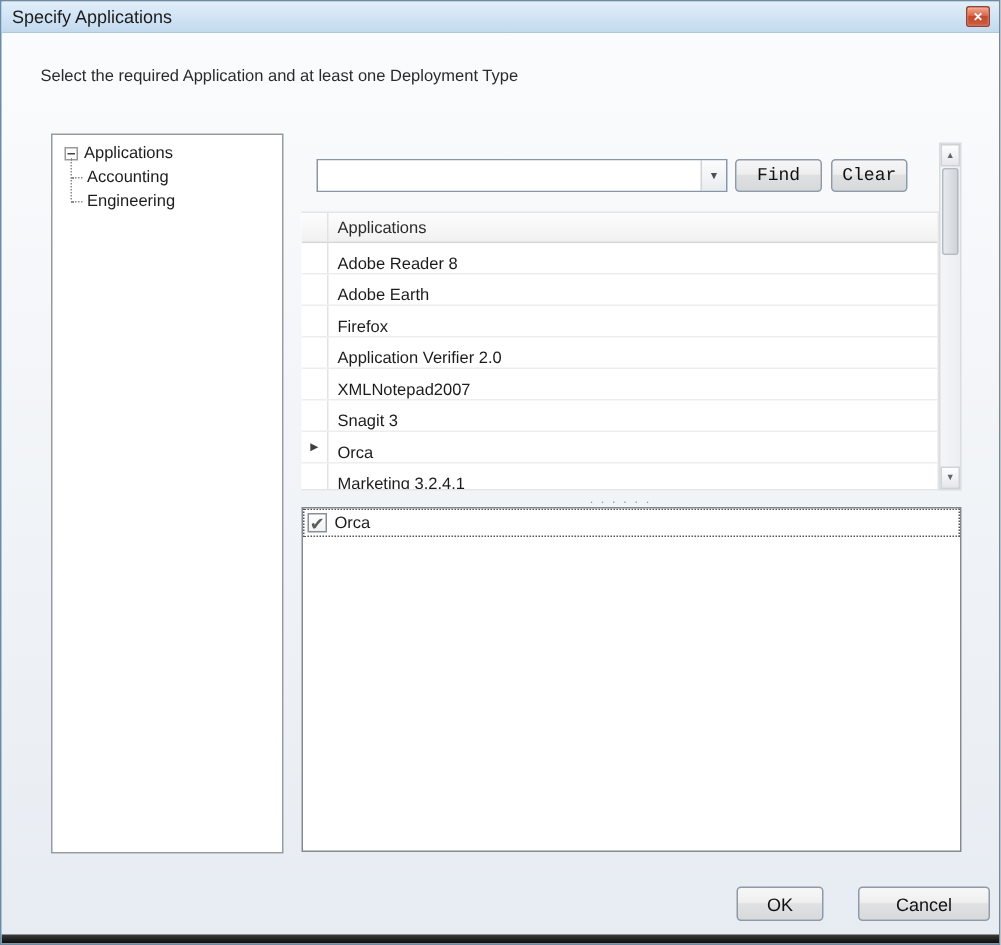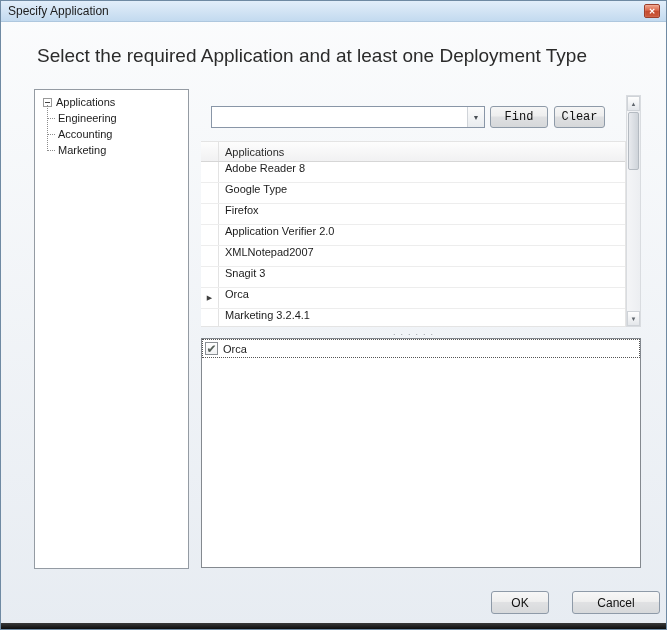--- a/index.html
+++ b/index.html
@@ -28,22 +28,22 @@
     border: 1px solid #9d3f2b; border-radius: 2px;
     background: linear-gradient(#f2a890, #d9664a 45%, #c34a2e 50%, #cd5a3c);
     color: #fff; font-size: 8px; font-weight: bold;
     display: flex; align-items: center; justify-content: center;
     cursor: default;
     box-shadow: inset 0 0 1px rgba(255,255,255,.7);
   }
 
   
   .instruction {
-    position: absolute; left: 36px; top: 44px;
-    font-size: 19px; color: #2b2b2b; text-align: right;
+    position: absolute; left: 26px; top: 44px;
+    font-size: 11px; color: #2b2b2b; text-align: right;
   }
 
   
   .tree-panel {
     position: absolute; left: 33px; top: 88px; width: 155px; height: 480px;
     background: #fff; border: 1px solid #949ba3;
     font-size: 11px; color: #1c1c1c; overflow: hidden;
   }
   .tree-root { display: flex; align-items: center; padding: 6px 0 0 8px; }
   .expander {
@@ -97,21 +97,21 @@
   .grid {
     position: absolute; left: 0; top: 52px; width: 425px; height: 186px;
     background: #fff; border: 1px solid #e4e4e4; border-left: none;
     overflow: hidden; font-size: 11px; color: #1c1c1c;
   }
   .grid-header {
     display: flex; height: 20px; align-items: center;
     background: linear-gradient(#fdfdfd, #f1f1f2);
     border-bottom: 1px solid #d6d6d6; color: #2b2b2b;
   }
-  .grid-row { display: flex; height: 21px; align-items: flex-start; border-bottom: 1px solid #ededed; cursor: default; }
+  .grid-row { display: flex; height: 21px; align-items: flex-end; border-bottom: 1px solid #ededed; cursor: default; }
   .row-ind, .row-ind-header {
     width: 18px; flex: 0 0 18px; height: 100%;
     border-right: 1px solid #e3e3e3;
     display: flex; align-items: center; justify-content: center;
     font-size: 7px; color: #3f3f3f;
   }
   .grid-cell, .grid-header-cell { padding-left: 6px; }
 
   
   .vscroll {
@@ -179,37 +179,36 @@
     position: absolute; left: 0; right: 0; bottom: 0; height: 6px;
     background: linear-gradient(#3a3a3a, #0c0c0c);
   }
 </style>
 </head>
 <body>
 
 <div class="dialog">
 
   <div class="titlebar">
-    <span class="title-text">Specify Application</span>
+    <span class="title-text">Specify Applications</span>
     <span class="close-btn">
         <span>✕</span>
       </span>
   </div>
 
   <div class="instruction">Select the required Application and at least one Deployment Type</div>
 
   <div class="tree-panel">
     <div class="tree-root">
       <span class="expander"></span>
       <span>Applications</span>
     </div>
     <div class="tree-children" id="tree-children">
+        <div class="tree-item"><span>Accounting</span></div>
         <div class="tree-item"><span>Engineering</span></div>
-        <div class="tree-item"><span>Accounting</span></div>
-        <div class="tree-item"><span>Marketing</span></div>
       </div>
   </div>
 
   <div class="right-panel">
 
     <div class="search-row">
       <div class="combo">
         <input value="" style="">
         <span class="combo-arrow">▼</span>
       </div>
@@ -222,21 +221,21 @@
         <div class="row-ind-header"></div>
         <div class="grid-header-cell">Applications</div>
       </div>
       <div id="grid-rows">
           <div class="grid-row">
       <div class="row-ind"></div>
       <div class="grid-cell">Adobe Reader 8</div>
     </div>
           <div class="grid-row">
       <div class="row-ind"></div>
-      <div class="grid-cell">Google Type</div>
+      <div class="grid-cell">Adobe Earth</div>
     </div>
           <div class="grid-row">
       <div class="row-ind"></div>
       <div class="grid-cell">Firefox</div>
     </div>
           <div class="grid-row">
       <div class="row-ind"></div>
       <div class="grid-cell">Application Verifier 2.0</div>
     </div>
           <div class="grid-row">

